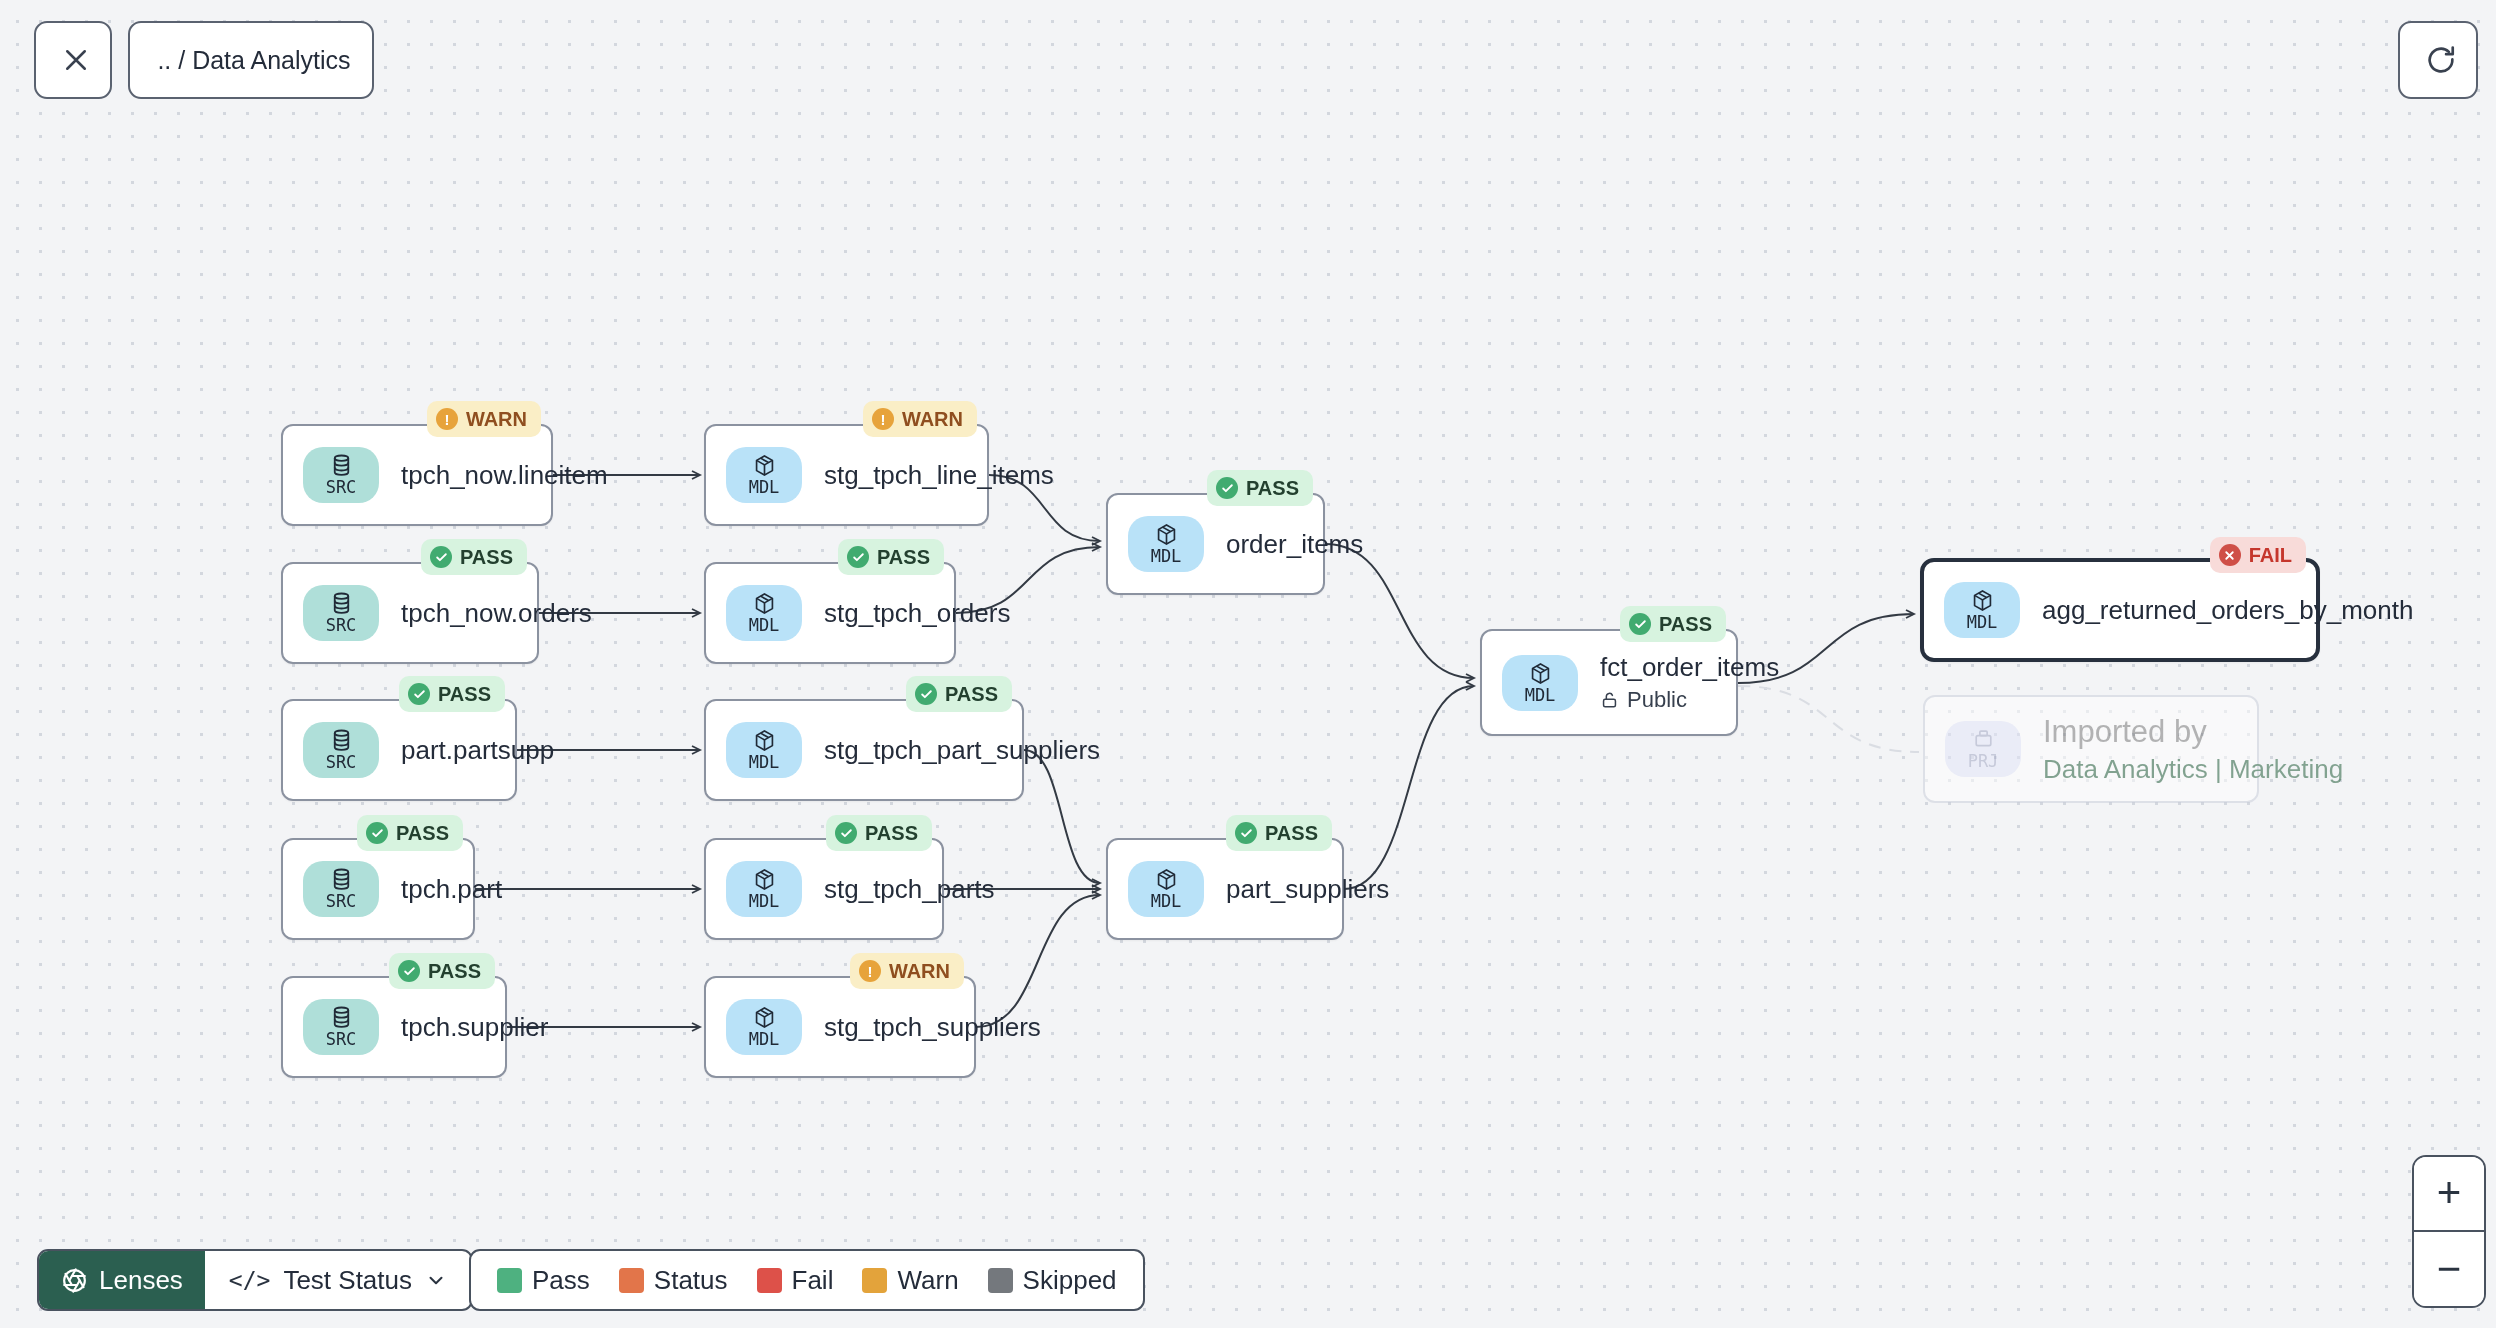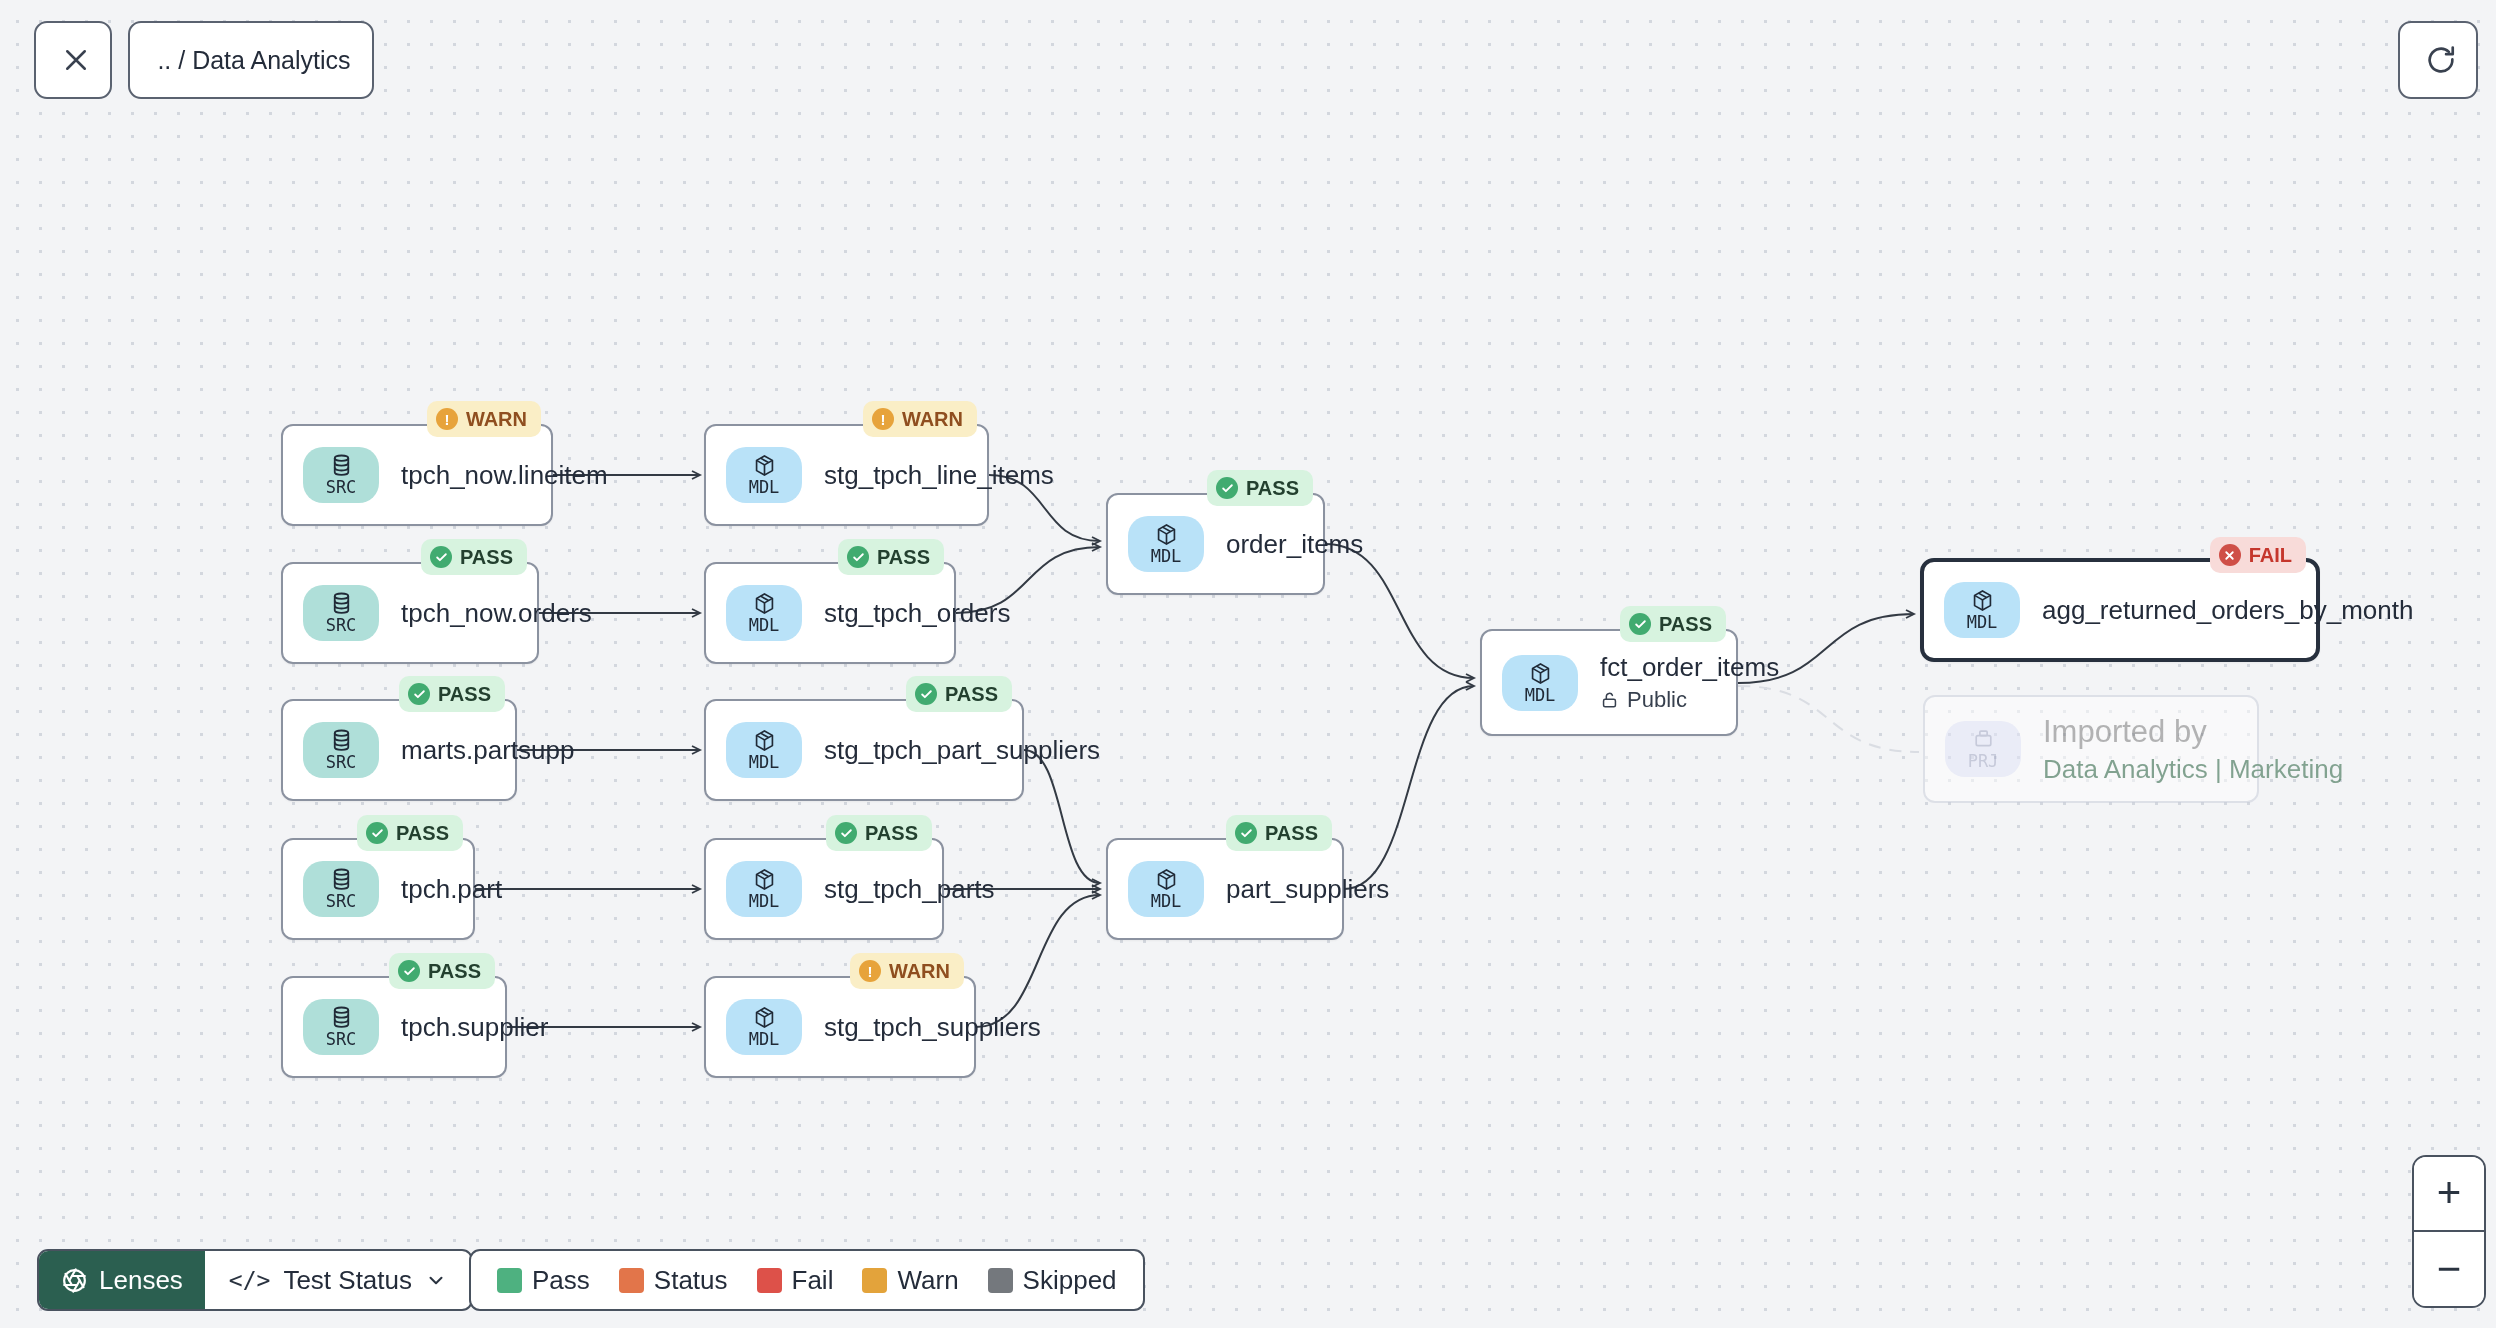--- a/index.html
+++ b/index.html
@@ -217,21 +217,21 @@
         <div class="chip" style="background: rgb(175, 223, 217);">
           <svg viewBox="0 0 24 24" fill="none" stroke="currentColor" stroke-width="1.7" stroke-linecap="round">
             <ellipse cx="12" cy="5" rx="6.5" ry="2.6"></ellipse>
             <path d="M5.5 5v4.6c0 1.45 2.9 2.6 6.5 2.6s6.5-1.15 6.5-2.6V5"></path>
             <path d="M5.5 9.6v4.6c0 1.45 2.9 2.6 6.5 2.6s6.5-1.15 6.5-2.6V9.6"></path>
             <path d="M5.5 14.2v4.2c0 1.45 2.9 2.6 6.5 2.6s6.5-1.15 6.5-2.6v-4.2"></path>
           </svg>
           <span class="chip-label">SRC</span>
         </div>
         <div class="labelwrap">
-          <span class="node-label">marts.partsupp</span>
+          <span class="node-label">part.partsupp</span>
         </div>
       </div>
       <div class="node" style="left: 704px; top: 699px; width: 320px; height: 102px;">
         <div class="badge" style="background: rgb(215, 243, 223); color: rgb(35, 64, 47);">
           <span class="dot" style="background: rgb(65, 171, 112);">
             <svg viewBox="0 0 24 24" fill="none" stroke="#ffffff" stroke-width="3.4" stroke-linecap="round" stroke-linejoin="round">
               <path d="M20 6L9 17l-5-5"></path>
             </svg>
           </span>
           <span>PASS</span>

